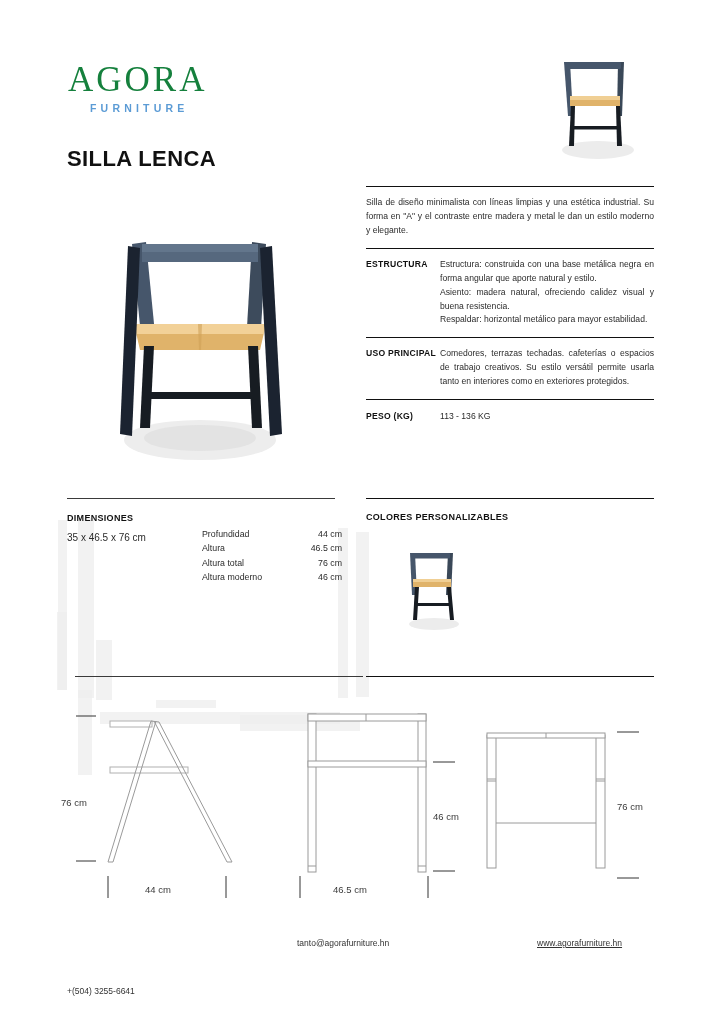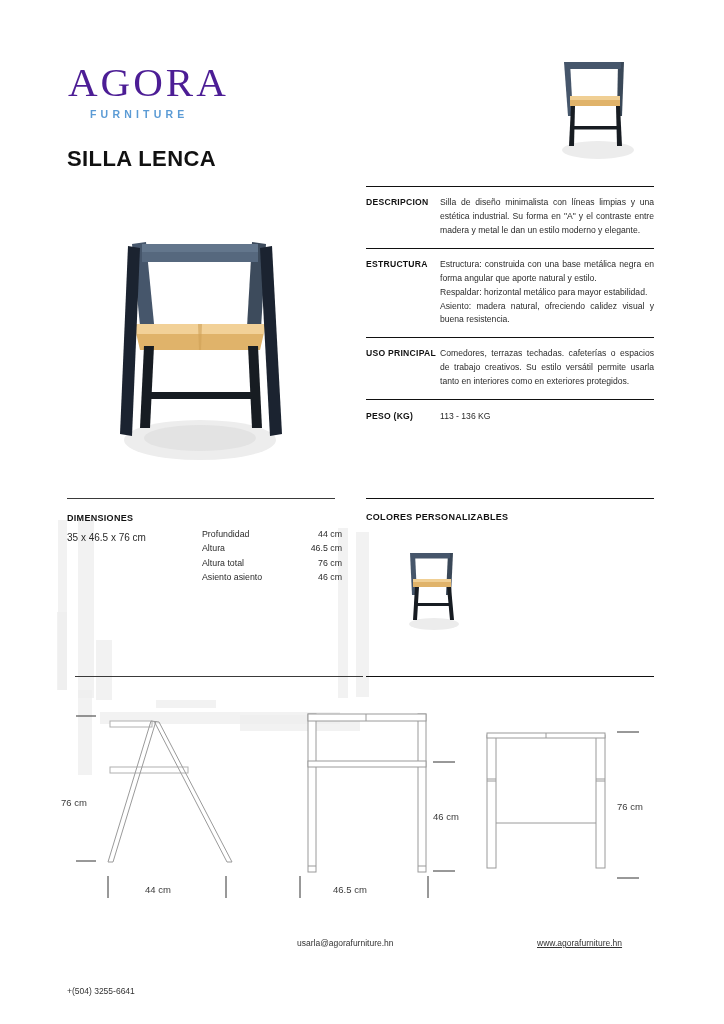--- a/index.html
+++ b/index.html
@@ -12,21 +12,21 @@
   }
   .page { position:relative; width:724px; height:1024px; background:#fff; }
 
   
   .ghost { position:absolute; background:#ededed; opacity:.75; }
 
   
   .logo-wrap { position:absolute; left:68px; top:62px; }
   .logo-agora {
     font-family:"Liberation Serif", serif;
-    font-size:41px; letter-spacing:3px; color:#4c1d95; line-height:1;
+    font-size:35px; letter-spacing:3px; color:#15803d; line-height:1;
     font-weight:400;
   }
   .logo-furniture {
     margin-top:5px; margin-left:22px;
     font-size:10.5px; letter-spacing:4.2px; color:#5b9bd5; font-weight:700;
   }
 
   
   .title {
     position:absolute; left:67px; top:146px;
@@ -135,33 +135,32 @@
       <path d="M158 16 L170 14 L180 202 L168 204 Z" fill="#1b2330"></path>
 
       <rect x="46" y="160" width="106" height="7" fill="#171c22"></rect>
     </svg>
   </div>
 
   <div class="spec" style="top:186px;">
 
     <div class="rule"></div>
     <div class="spec-row">
-      <div class="spec-label">DESCRIPCION</div>
       <div class="spec-body">
         <p>Silla de diseño minimalista con líneas limpias y una estética industrial. Su forma en "A" y el contraste entre madera y metal le dan un estilo moderno y elegante.</p>
       </div>
     </div>
 
     <div class="rule"></div>
     <div class="spec-row">
       <div class="spec-label">ESTRUCTURA</div>
       <div class="spec-body">
         <p>Estructura: construida con una base metálica negra en forma angular que aporte natural y estilo.</p>
+        <p>Asiento: madera natural, ofreciendo calidez visual y buena resistencia.</p>
         <p>Respaldar: horizontal metálico para mayor estabilidad.</p>
-        <p>Asiento: madera natural, ofreciendo calidez visual y buena resistencia.</p>
       </div>
     </div>
 
     <div class="rule"></div>
     <div class="spec-row">
       <div class="spec-label">USO PRINCIPAL</div>
       <div class="spec-body">
         <p>Comedores, terrazas techadas. cafeterías o espacios de trabajo creativos. Su estilo versátil permite usarla tanto en interiores como en exteriores protegidos.</p>
       </div>
     </div>
@@ -186,21 +185,21 @@
       </div>
       <div class="drow">
         <span>Altura</span>
         <span class="dval">46.5 cm</span>
       </div>
       <div class="drow">
         <span>Altura total</span>
         <span class="dval">76 cm</span>
       </div>
       <div class="drow">
-        <span>Asiento asiento</span>
+        <span>Altura moderno</span>
         <span class="dval">46 cm</span>
       </div>
     </div>
   </div>
 
   <div class="colores">
     <div class="rule"></div>
     <div class="colores-title">COLORES PERSONALIZABLES</div>
   </div>
 
@@ -284,17 +283,17 @@
       <text class="dim-text" x="61" y="116">76 cm</text>
       <text class="dim-text" x="145" y="203">44 cm</text>
       <text class="dim-text" x="433" y="130">46 cm</text>
       <text class="dim-text" x="333" y="203">46.5 cm</text>
       <text class="dim-text" x="617" y="120">76 cm</text>
     </svg>
   </div>
 
   <div class="footer">
     <span class="f-phone">+(504) 3255-6641</span>
-    <span class="f-mail">usarla@agorafurniture.hn</span>
+    <span class="f-mail">tanto@agorafurniture.hn</span>
     <span class="f-web">www.agorafurniture.hn</span>
   </div>
 
 </div>
 
 </body></html>

